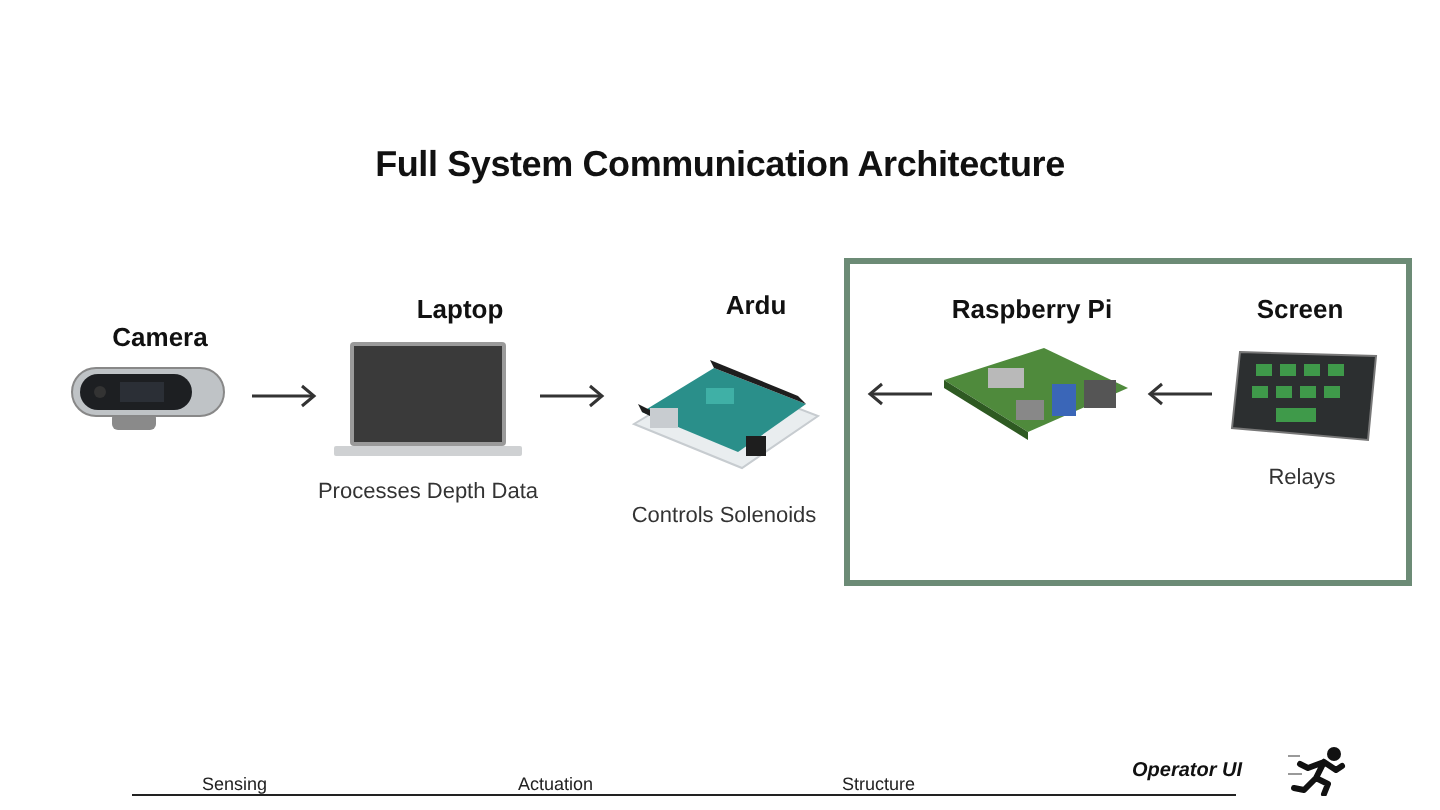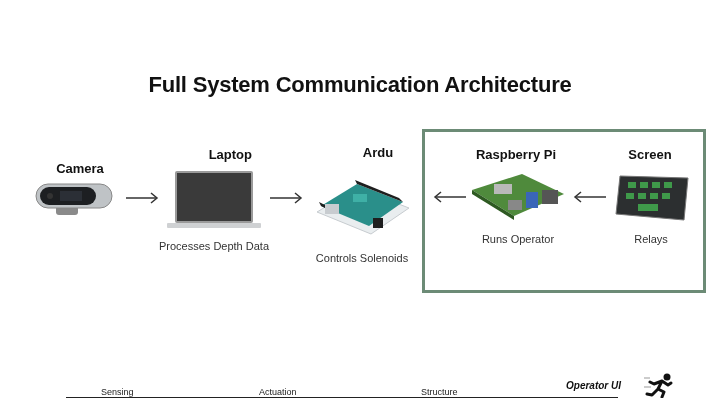--- a/index.html
+++ b/index.html
@@ -1,17 +1,17 @@
 <!DOCTYPE html>
 <html><head>
 <meta charset="utf-8">
 <style>
   html,body{margin:0;padding:0;background:#fff;}
   body{width:720px;height:405px;position:relative;overflow:hidden;font-family:"Liberation Sans",sans-serif;color:#111;}
-  .title{position:absolute;left:0;width:720px;top:72px;text-align:center;font-weight:bold;font-size:22px;letter-spacing:-0.2px;}
+  .title{position:absolute;left:0;width:720px;top:72px;text-align:center;font-weight:bold;font-size:18px;letter-spacing:-0.2px;}
   .lbl{position:absolute;font-weight:bold;font-size:13px;text-align:center;}
   .cap{position:absolute;font-size:11px;color:#333;text-align:center;line-height:15px;}
   .arrow{position:absolute;height:12px;}
   .box{position:absolute;left:422px;top:129px;width:278px;height:158px;border:3px solid #6c8b76;}
   .footer-line{position:absolute;left:66px;top:397px;width:552px;height:1px;background:#222;}
   .ftab{position:absolute;top:387px;font-size:9px;color:#222;}
   .brand{position:absolute;left:566px;top:380px;font-size:10px;font-weight:bold;font-style:italic;}
 </style>
 </head>
 <body>
@@ -25,21 +25,21 @@
   <rect x="6" y="7" width="56" height="18" rx="9" fill="#1d1f22"></rect>
   <circle cx="16" cy="16" r="3" fill="#333"></circle>
   <rect x="26" y="11" width="22" height="10" fill="#2b2f36"></rect>
 </svg>
 
 <svg class="arrow" style="left:125px;top:192px;" width="34" height="12">
     <line x1="1" y1="6" x2="31" y2="6" stroke="#333" stroke-width="1.5"></line>
     <polyline points="26,1 32,6 26,11" fill="none" stroke="#333" stroke-width="1.5"></polyline>
   </svg>
 
-<div class="lbl" style="left:172px;top:147px;width:80px;text-align:right;">Laptop</div>
+<div class="lbl" style="left:190px;top:147px;width:80px;">Laptop</div>
 <svg style="position:absolute;left:166px;top:169px;" width="96" height="62">
   <rect x="9" y="2" width="78" height="52" rx="2" fill="#9a9a9a"></rect>
   <rect x="11" y="4" width="74" height="48" fill="#3a3a3a"></rect>
   <rect x="1" y="54" width="94" height="5" rx="1" fill="#cfd1d3"></rect>
 </svg>
 <div class="cap" style="left:146px;top:239px;width:136px;">Processes Depth Data</div>
 
 <svg class="arrow" style="left:269px;top:192px;" width="34" height="12">
     <line x1="1" y1="6" x2="31" y2="6" stroke="#333" stroke-width="1.5"></line>
     <polyline points="26,1 32,6 26,11" fill="none" stroke="#333" stroke-width="1.5"></polyline>
@@ -67,21 +67,20 @@
 <div class="lbl" style="left:466px;top:147px;width:100px;text-align:center;">Raspberry Pi</div>
 <svg style="position:absolute;left:470px;top:170px;" width="96" height="52">
   <polygon points="2,20 52,4 94,24 44,46" fill="#4f8a3c"></polygon>
   <polygon points="2,20 44,46 44,50 2,24" fill="#2e5a22"></polygon>
   <rect x="56" y="22" width="12" height="16" fill="#3a66b8"></rect>
   <rect x="72" y="20" width="16" height="14" fill="#555"></rect>
   <rect x="38" y="30" width="14" height="10" fill="#888"></rect>
   <rect x="24" y="14" width="18" height="10" fill="#b9b9b9"></rect>
 </svg>
 <div class="cap" style="left:460px;top:232px;width:116px;">
-  <div>Runs Operator</div>
 </div>
 
 <svg class="arrow" style="left:573px;top:191px;" width="34" height="12">
     <line x1="3" y1="6" x2="33" y2="6" stroke="#333" stroke-width="1.5"></line>
     <polyline points="8,1 2,6 8,11" fill="none" stroke="#333" stroke-width="1.5"></polyline>
   </svg>
 
 <div class="lbl" style="left:612px;top:147px;width:76px;">Screen</div>
 <svg style="position:absolute;left:614px;top:174px;" width="76" height="50">
   <polygon points="6,2 74,4 70,46 2,40" fill="#2c2f30" stroke="#777"></polygon>

